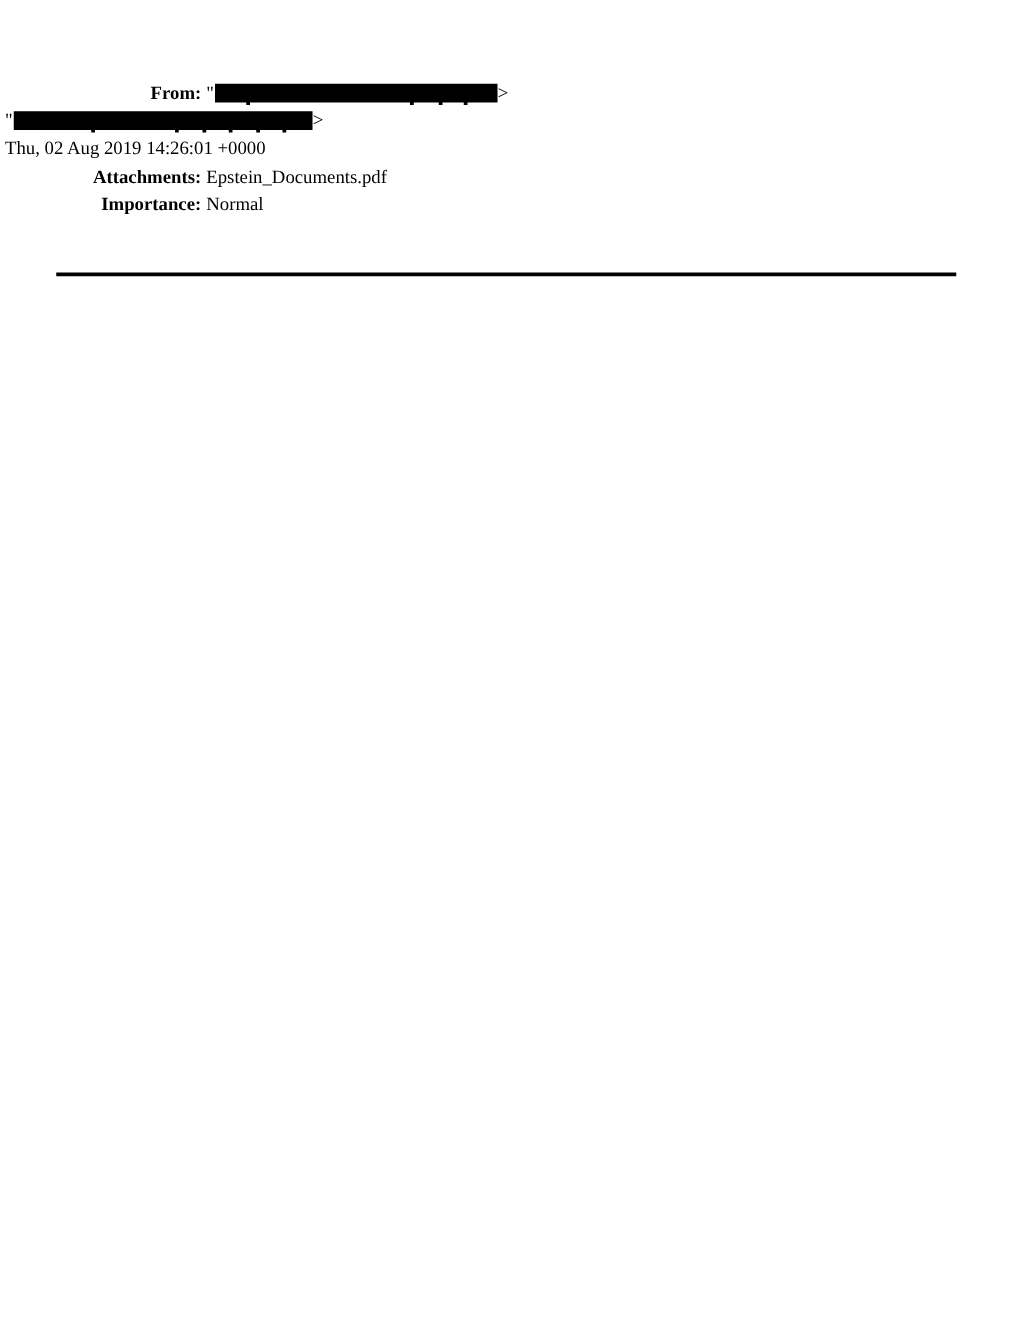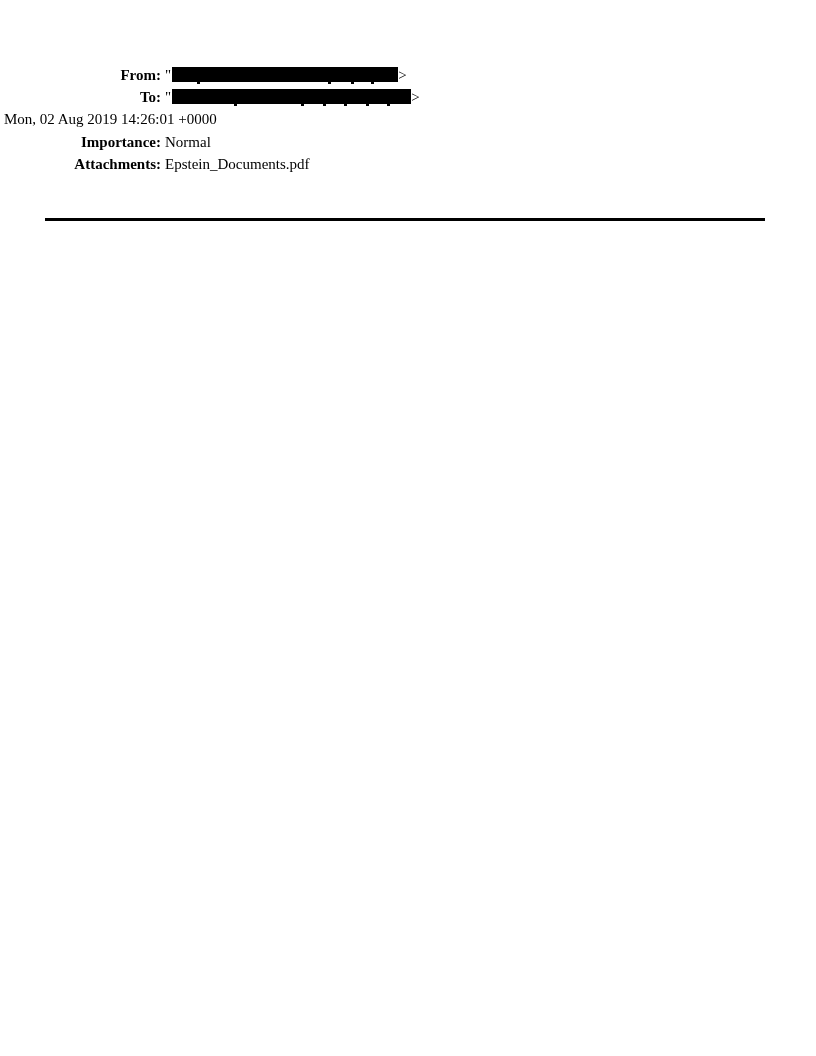--- a/index.html
+++ b/index.html
@@ -71,36 +71,35 @@
 <div class="page">
 
   <div class="header-block">
 
     <div class="row">
       <div class="label">From:</div>
       <div class="value"><span>"</span><span class="redaction bar-from"><span class="speck" style="left:11%"></span><span class="speck" style="left:69%"></span><span class="speck" style="left:79%"></span><span class="speck" style="left:88%"></span></span><span>&gt;</span></div>
     </div>
 
     <div class="row">
-      <div class="label">To:</div>
       <div class="value"><span>"</span><span class="redaction bar-to"><span class="speck" style="left:26%"></span><span class="speck" style="left:54%"></span><span class="speck" style="left:63%"></span><span class="speck" style="left:72%"></span><span class="speck" style="left:81%"></span><span class="speck" style="left:90%"></span></span><span>&gt;</span></div>
     </div>
 
 
     <div class="row">
-      <div class="value">Mon, 02 Aug 2019 14:26:01 +0000</div>
+      <div class="value">Thu, 02 Aug 2019 14:26:01 +0000</div>
+    </div>
+
+    <div class="row">
+      <div class="label">Attachments:</div>
+      <div class="value">Epstein_Documents.pdf</div>
     </div>
 
     <div class="row">
       <div class="label">Importance:</div>
       <div class="value">Normal</div>
-    </div>
-
-    <div class="row">
-      <div class="label">Attachments:</div>
-      <div class="value">Epstein_Documents.pdf</div>
     </div>
 
   </div>
 
   <div class="rule"></div>
 
 </div>
 
 </body></html>

